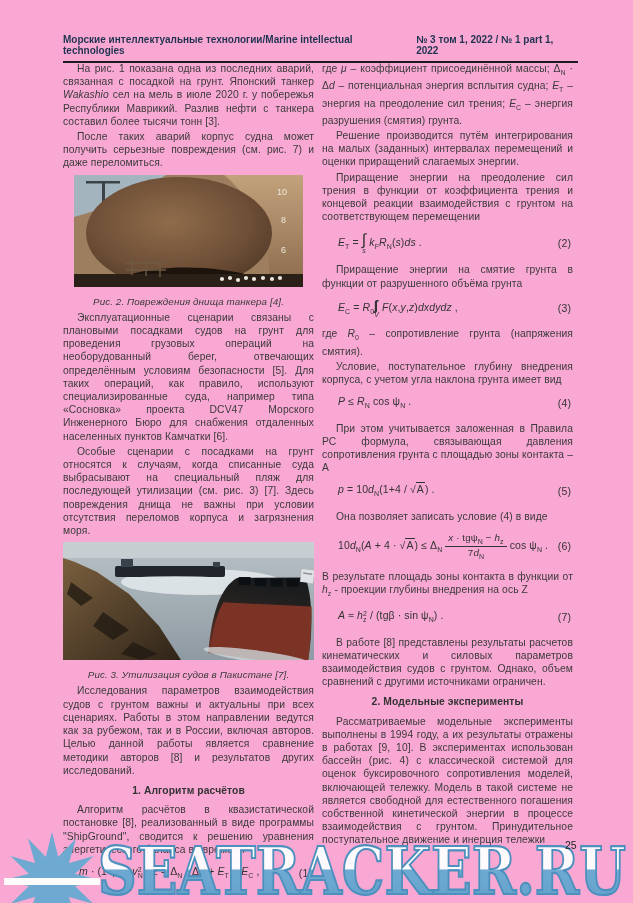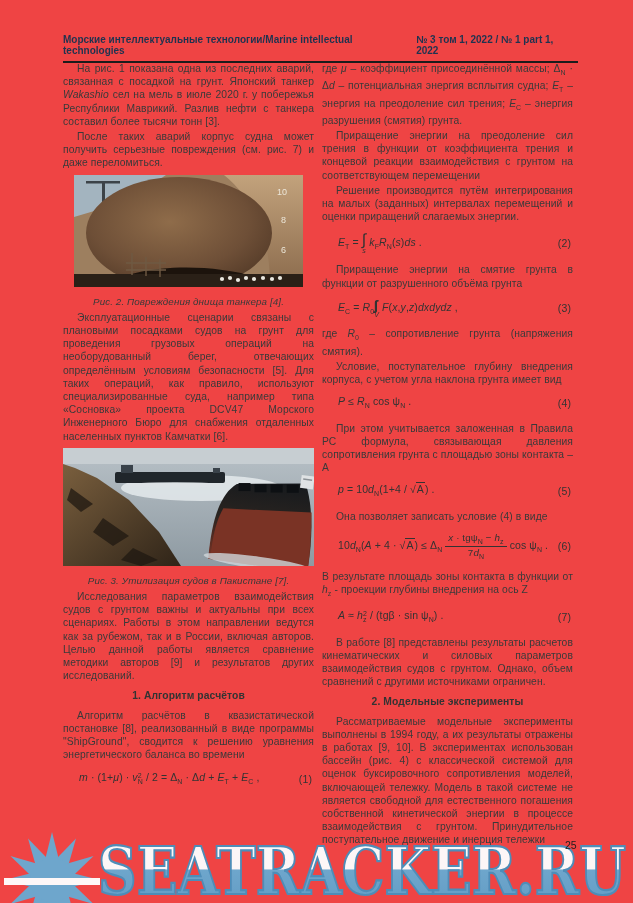--- a/index.html
+++ b/index.html
@@ -1,16 +1,16 @@
 <!DOCTYPE html>
 <html><head>
 <meta charset="utf-8">
 <style>
   html,body{margin:0;padding:0;background:#ffffff;}
-  .page{position:relative;width:633px;height:903px;background:#ef4444;overflow:hidden;
+  .page{position:relative;width:633px;height:903px;background:#f9a8d4;overflow:hidden;
         font-family:"Liberation Sans",sans-serif;color:#3a3a3a;}
   
   .header{position:absolute;top:34px;left:63px;width:515px;display:flex;
           justify-content:space-between;align-items:baseline;
           font-size:10px;font-weight:bold;color:#1f3350;
           border-bottom:2px solid #1c1c1c;padding-bottom:5px;}
   
   .columns{position:absolute;top:62px;left:63px;width:515px;display:flex;gap:8px;}
   .col{width:251px;font-size:10.3px;line-height:13.2px;text-align:justify;letter-spacing:0.1px;}
   .col p{margin:0 0 2px 0;text-indent:14px;}
@@ -97,20 +97,21 @@
           <g fill="#ece6d8" font-size="9" font-family="Liberation Sans, sans-serif">
             <text x="203" y="20">10</text>
             <text x="207" y="48">8</text>
             <text x="207" y="78">6</text>
           </g>
         </svg>
         <figcaption>Рис. 2. Повреждения днища танкера [4].</figcaption>
       </figure>
 
       <p>Эксплуатационные сценарии связаны с плановыми посадками судов на грунт для проведения грузовых операций на необорудованный берег, отвечающих определённым условиям безопасности [5]. Для таких операций, как правило, используют специализированные суда, например типа «Сосновка» проекта DCV47 Морского Инженерного Бюро для снабжения отдаленных населенных пунктов Камчатки [6].</p>
+      <p>Особые сценарии с посадками на грунт относятся к случаям, когда списанные суда выбрасывают на специальный пляж для последующей утилизации (см. рис. 3) [7]. Здесь повреждения днища не важны при условии отсутствия переломов корпуса и загрязнения моря.</p>
 
       <figure>
         <svg class="photo photo2" viewBox="0 0 251 118" preserveAspectRatio="none" xmlns="http://www.w3.org/2000/svg">
           <defs>
             <linearGradient id="p2sea" x1="0" y1="0" x2="0" y2="1">
               <stop offset="0%" stop-color="#b8c1c7"></stop>
                 <stop offset="100%" stop-color="#8e9aa2"></stop>
             </linearGradient>
             <linearGradient id="p2shore" x1="0" y1="0" x2="1" y2="1">
               <stop offset="0%" stop-color="#7a5f3e"></stop>
@@ -147,33 +148,33 @@
               <rect x="218" y="33" width="12" height="8" transform="rotate(-8 224 37)"></rect>
             </g>
             <rect x="231" y="22" width="13" height="13" fill="#dfe2e4"></rect>
             <rect x="233" y="25" width="9" height="1.6" fill="#8b9196"></rect>
             <ellipse cx="200" cy="115" rx="55" ry="6" fill="#cfd6d9" opacity="0.8"></ellipse>
           </g>
         </svg>
         <figcaption>Рис. 3. Утилизация судов в Пакистане [7].</figcaption>
       </figure>
 
-      <p>Исследования параметров взаимодействия судов с грунтом важны и актуальны при всех сценариях. Работы в этом направлении ведутся как за рубежом, так и в России, включая авторов. Целью данной работы является сравнение методики авторов [9] и результатов других исследований.</p>
+      <p>Исследования параметров взаимодействия судов с грунтом важны и актуальны при всех сценариях. Работы в этом направлении ведутся как за рубежом, так и в России, включая авторов. Целью данной работы является сравнение методики авторов [8] и результатов других исследований.</p>
       <h3 class="sec">1. Алгоритм расчётов</h3>
       <p>Алгоритм расчётов в квазистатической постановке [8], реализованный в виде программы "ShipGround", сводится к решению уравнения энергетического баланса во времени</p>
       <div class="formula-row">
         <span class="formula"><i>m</i> · (1+<i>μ</i>) · <i>v</i><span class="ss"><sup>2</sup><sub>N</sub></span> / 2 = Δ<sub>N</sub> · Δ<i>d</i> + <i>E</i><sub>T</sub> + <i>E</i><sub>C</sub> ,</span>
         <span class="fnum">(1)</span>
       </div>
     </div>
 
     <div class="col">
       <p class="noindent">где <i>μ</i> – коэффициент присоединённой массы; Δ<sub>N</sub> · Δ<i>d</i> – потенциальная энергия всплытия судна; <i>E</i><sub>T</sub> – энергия на преодоление сил трения; <i>E</i><sub>C</sub> – энергия разрушения (смятия) грунта.</p>
+      <p>Решение производится путём интегрирования на малых (заданных) интервалах перемещений и оценки приращений слагаемых энергии.</p>
       <p>Приращение энергии на преодоление сил трения в функции от коэффициента трения и концевой реакции взаимодействия с грунтом на соответствующем перемещении</p>
-      <p>Решение производится путём интегрирования на малых (заданных) интервалах перемещений и оценки приращений слагаемых энергии.</p>
       <div class="formula-row">
         <span class="formula"><i>E</i><sub>T</sub> = <span class="intop"><span class="big">∫</span><span class="lim">s</span></span> <i>k</i><sub>F</sub><i>R</i><sub>N</sub>(<i>s</i>)<i>ds</i> .</span>
         <span class="fnum">(2)</span>
       </div>
       <p>Приращение энергии на смятие грунта в функции от разрушенного объёма грунта</p>
       <div class="formula-row">
         <span class="formula"><i>E</i><sub>C</sub> = <i>R</i><sub>0</sub><span class="intop"><span class="tri">∫∫∫</span><span class="lim">V</span></span> <i>F</i>(<i>x</i>,<i>y</i>,<i>z</i>)<i>dxdydz</i> ,</span>
         <span class="fnum">(3)</span>
       </div>
       <p class="noindent">где <i>R</i><sub>0</sub> – сопротивление грунта (напряжения смятия).</p>

